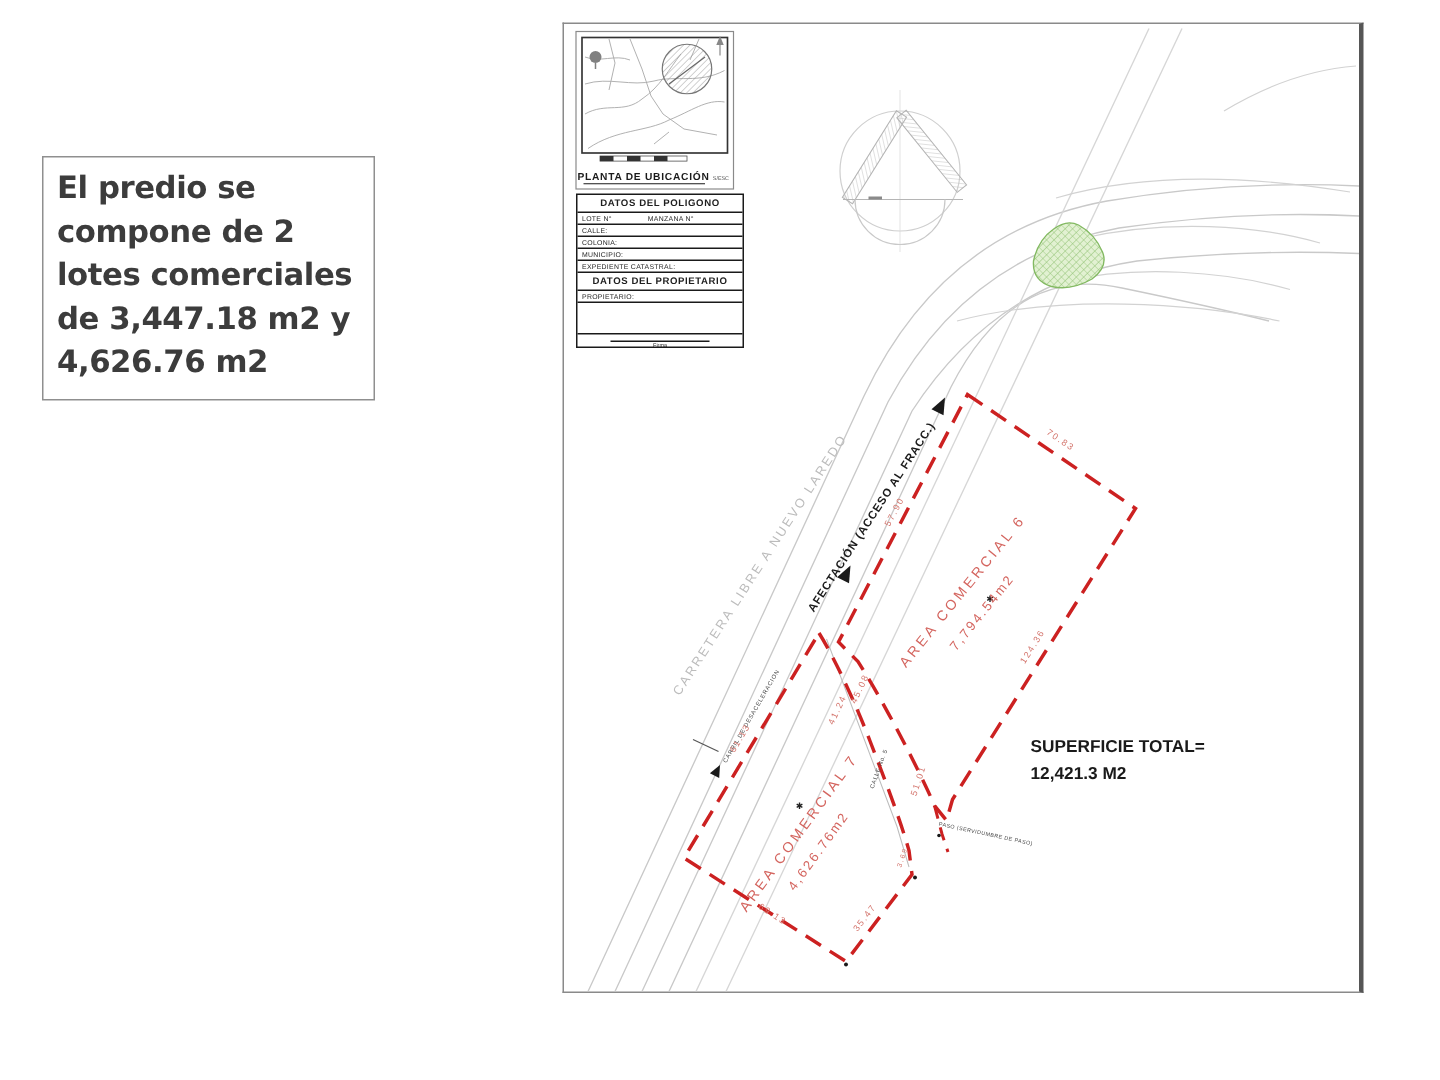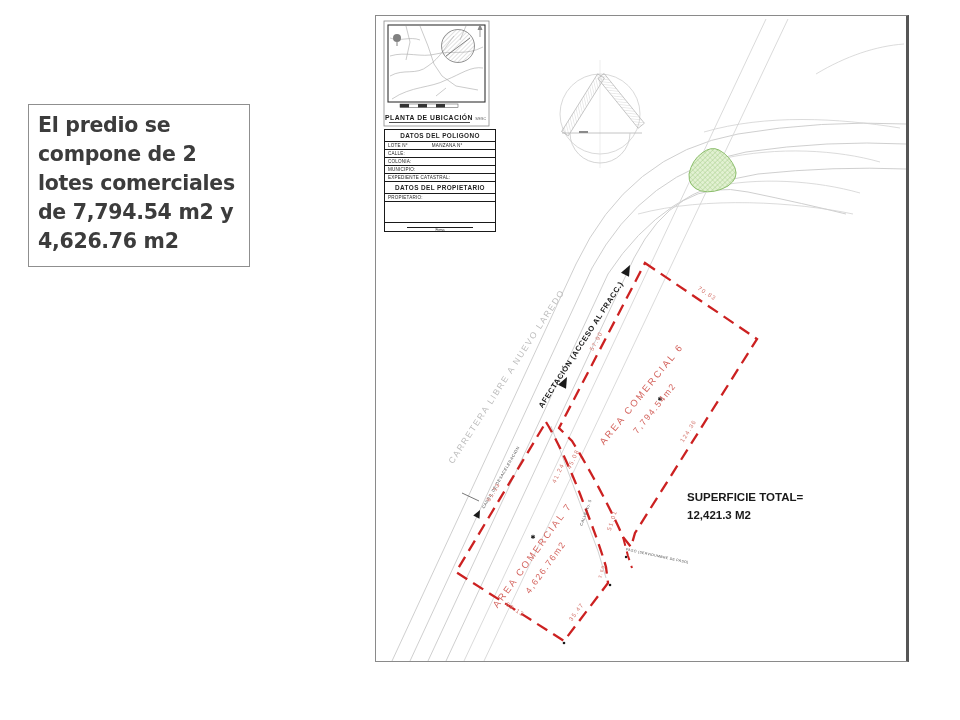--- a/index.html
+++ b/index.html
@@ -39,21 +39,21 @@
   .ptable .tempty{height:20px;border-bottom:0.8px solid #1a1a1a;}
   .ptable .tsign{height:11px;border-bottom:none;display:flex;flex-direction:column;
     align-items:center;justify-content:flex-end;padding-bottom:1px;}
   .ptable .sigline{width:66px;border-top:1px solid #1a1a1a;margin-bottom:1px;}
   .ptable .siglabel{font-size:3.6px;line-height:3.8px;}
 </style>
 </head>
 <body>
 
 <div class="caption-box">
-  <p>El predio se compone de 2 lotes comerciales de 7,794.54 m2 y 4,626.76 m2</p>
+  <p>El predio se compone de 2 lotes comerciales de 3,447.18 m2 y 4,626.76 m2</p>
 </div>
 
 <div class="sheet">
 
   <svg width="530" height="645" viewBox="0 0 530 645">
     <defs>
       <pattern id="hatchGray" width="3" height="3" patternUnits="userSpaceOnUse" patternTransform="rotate(45)">
         <line x1="0" y1="0" x2="0" y2="3" stroke="#9a9a9a" stroke-width="0.6"></line>
       </pattern>
       <pattern id="hatchGreen" width="3.5" height="3.5" patternUnits="userSpaceOnUse" patternTransform="rotate(45)">

